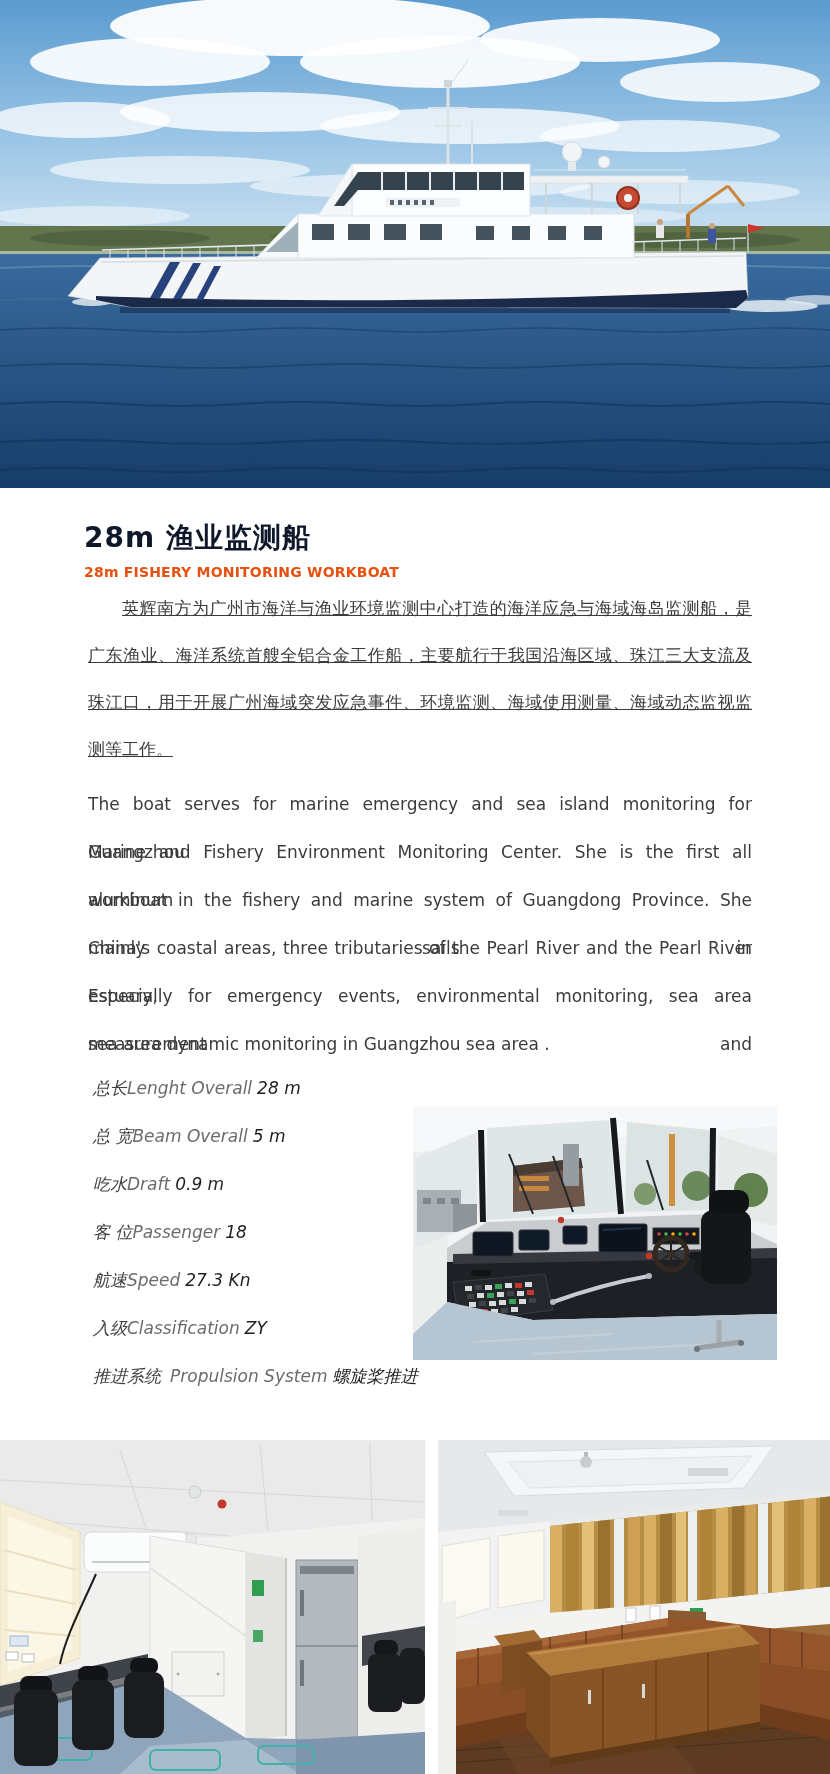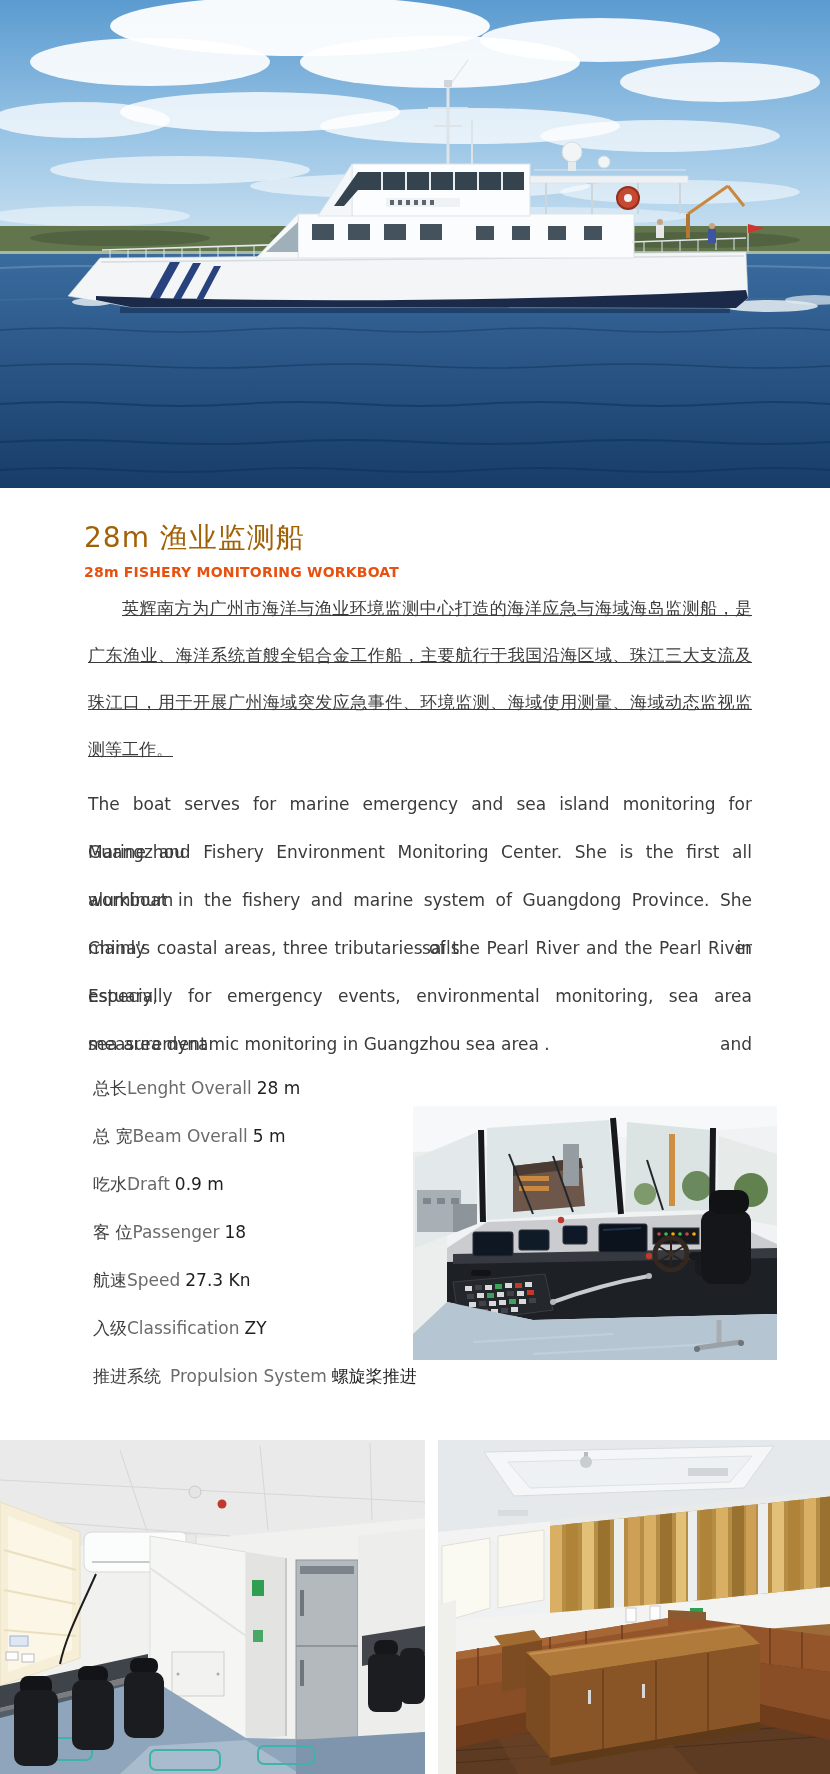--- a/index.html
+++ b/index.html
@@ -1,31 +1,31 @@
 <!DOCTYPE html>
 <html><head>
 <meta charset="utf-8">
 <style>
   html,body{margin:0;padding:0;background:#ffffff;}
   .page{position:relative;width:830px;height:1774px;background:#ffffff;overflow:hidden;
         font-family:"DejaVu Sans","Liberation Sans",sans-serif;}
   .hero{position:absolute;left:0;top:0;width:830px;height:488px;}
-  .title{position:absolute;left:84px;top:519px;margin:0;font-size:28px;font-weight:normal;
-         color:#a16207;letter-spacing:1px;}
+  .title{position:absolute;left:84px;top:519px;margin:0;font-size:28px;font-weight:bold;
+         color:#0f172a;letter-spacing:1px;}
   .subtitle{position:absolute;left:84px;top:564px;font-size:14px;font-weight:bold;
             color:#e8500f;letter-spacing:0.2px;}
   .para{position:absolute;left:88px;width:664px;color:#3b3b3b;font-size:17px;}
   .para-cn{top:585px;text-decoration:underline;}
   .para-en{top:780px;}
   .para-cn .ln{height:47px;line-height:47px;}
   .para-en .ln{height:48px;line-height:48px;}
   .jline{text-align:justify;text-align-last:justify;}
   .jlast{text-align:left;text-align-last:left;}
   .indent{text-indent:34px;}
-  .specs{position:absolute;left:93px;top:1064px;width:335px;font-size:17px;}
+  .specs{position:absolute;left:93px;top:1064px;width:335px;font-size:17px;font-style:italic;}
   .spec-row{height:48px;line-height:48px;white-space:nowrap;}
   .spec-cn{color:#3f3f3f;}
   .spec-en{color:#6b6b6b;}
   .spec-val{color:#1f1f1f;margin-left:5px;}
   .spec-row:last-child .spec-en{margin-left:9px;}
   .photo{position:absolute;}
   .photo-wheelhouse{left:413px;top:1106px;width:364px;height:254px;}
   .photo-bottom-left{left:0;top:1440px;width:425px;height:334px;}
   .photo-bottom-right{left:438px;top:1440px;width:392px;height:334px;}
   svg{display:block;}

